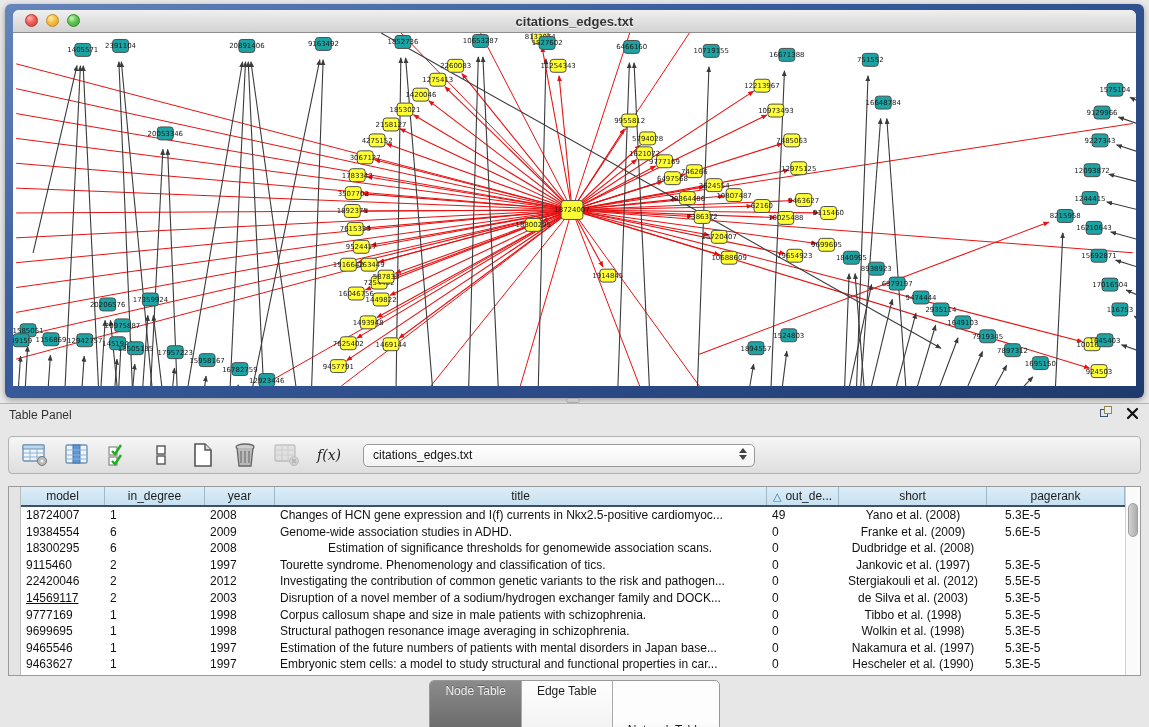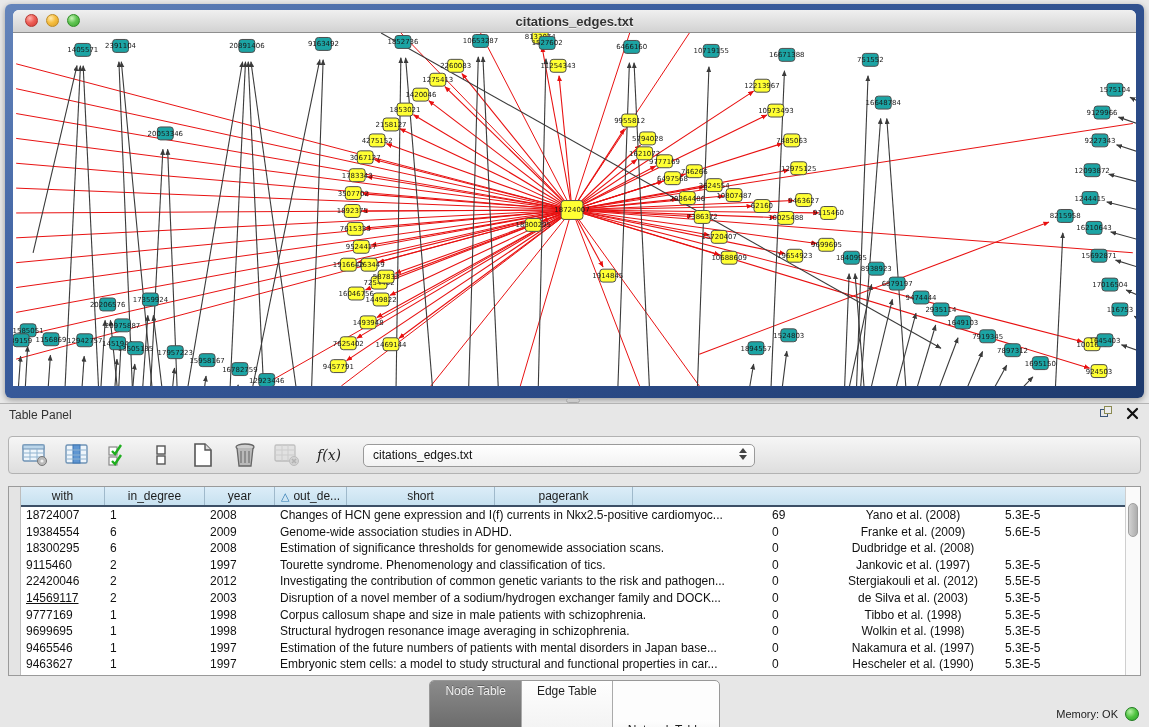--- a/index.html
+++ b/index.html
@@ -545,63 +545,66 @@
           <span class="up"></span>
           <span class="down"></span>
         </span>
     </div>
   </div>
 
   <div class="tp-table">
     <div class="tbl-gutter"></div>
     <div class="tbl-head" id="tbl-head">
         <div class="th" style="flex: 0 0 84px;">
-          <span>with</span>
+          <span>model</span>
         </div>
         <div class="th" style="flex: 0 0 100px;">
           <span>in_degree</span>
         </div>
         <div class="th" style="flex: 0 0 70px;">
           <span>year</span>
+        </div>
+        <div class="th" style="flex: 1 1 0%;">
+          <span>title</span>
         </div>
         <div class="th" style="flex: 0 0 72px;">
           <span class="sort-tri">△</span>
           <span>out_de...</span>
         </div>
         <div class="th" style="flex: 0 0 148px;">
           <span>short</span>
         </div>
         <div class="th" style="flex: 0 0 138px;">
           <span>pagerank</span>
         </div>
       </div>
     <div class="tbl-body" id="tbl-body">
         <div class="tr">
           <div class="td" style="flex: 0 0 84px;">18724007</div>
           <div class="td" style="flex: 0 0 100px;">1</div>
           <div class="td" style="flex: 0 0 70px;">2008</div>
           <div class="td" style="flex: 1 1 0%;">Changes of HCN gene expression and I(f) currents in Nkx2.5-positive cardiomyoc...</div>
-          <div class="td" style="flex: 0 0 72px;">69</div>
+          <div class="td" style="flex: 0 0 72px;">49</div>
           <div class="td center" style="flex: 0 0 148px;">Yano et al. (2008)</div>
           <div class="td pad-lg" style="flex: 0 0 138px;">5.3E-5</div>
         </div>
         <div class="tr">
           <div class="td" style="flex: 0 0 84px;">19384554</div>
           <div class="td" style="flex: 0 0 100px;">6</div>
           <div class="td" style="flex: 0 0 70px;">2009</div>
           <div class="td" style="flex: 1 1 0%;">Genome-wide association studies in ADHD.</div>
           <div class="td" style="flex: 0 0 72px;">0</div>
           <div class="td center" style="flex: 0 0 148px;">Franke et al. (2009)</div>
           <div class="td pad-lg" style="flex: 0 0 138px;">5.6E-5</div>
         </div>
         <div class="tr">
           <div class="td" style="flex: 0 0 84px;">18300295</div>
           <div class="td" style="flex: 0 0 100px;">6</div>
           <div class="td" style="flex: 0 0 70px;">2008</div>
-          <div class="td" style="flex: 1 1 0%;">Estimation of significance thresholds for genomewide association scans.</div>
+          <div class="td" style="flex: 1 1 0%; margin-left: 48px;">Estimation of significance thresholds for genomewide association scans.</div>
           <div class="td" style="flex: 0 0 72px;">0</div>
           <div class="td center" style="flex: 0 0 148px;">Dudbridge et al. (2008)</div>
           <div class="td pad-lg" style="flex: 0 0 138px; margin-top: 36px;">5.9E-5</div>
         </div>
         <div class="tr">
           <div class="td" style="flex: 0 0 84px;">9115460</div>
           <div class="td" style="flex: 0 0 100px;">2</div>
           <div class="td" style="flex: 0 0 70px;">1997</div>
           <div class="td" style="flex: 1 1 0%;">Tourette syndrome. Phenomenology and classification of tics.</div>
           <div class="td" style="flex: 0 0 72px;">0</div>
@@ -632,21 +635,21 @@
           <div class="td" style="flex: 0 0 70px;">1998</div>
           <div class="td" style="flex: 1 1 0%;">Corpus callosum shape and size in male patients with schizophrenia.</div>
           <div class="td" style="flex: 0 0 72px;">0</div>
           <div class="td center" style="flex: 0 0 148px;">Tibbo et al. (1998)</div>
           <div class="td pad-lg" style="flex: 0 0 138px;">5.3E-5</div>
         </div>
         <div class="tr">
           <div class="td" style="flex: 0 0 84px;">9699695</div>
           <div class="td" style="flex: 0 0 100px;">1</div>
           <div class="td" style="flex: 0 0 70px;">1998</div>
-          <div class="td" style="flex: 1 1 0%;">Structural hydrogen resonance image averaging in schizophrenia.</div>
+          <div class="td" style="flex: 1 1 0%;">Structural pathogen resonance image averaging in schizophrenia.</div>
           <div class="td" style="flex: 0 0 72px;">0</div>
           <div class="td center" style="flex: 0 0 148px;">Wolkin et al. (1998)</div>
           <div class="td pad-lg" style="flex: 0 0 138px;">5.3E-5</div>
         </div>
         <div class="tr">
           <div class="td" style="flex: 0 0 84px;">9465546</div>
           <div class="td" style="flex: 0 0 100px;">1</div>
           <div class="td" style="flex: 0 0 70px;">1997</div>
           <div class="td" style="flex: 1 1 0%;">Estimation of the future numbers of patients with mental disorders in Japan base...</div>
           <div class="td" style="flex: 0 0 72px;">0</div>
@@ -669,19 +672,13 @@
   </div>
 
   <div class="tp-tabs">
     <div class="tab-group" id="tab-group">
         <div class="tab active">Node Table</div>
         <div class="tab">Edge Table</div>
         <div class="tab">Network Table</div>
       </div>
   </div>
 
-  <div class="status-bar">
-    <span class="status-right">
-      <span class="mem-label">Memory: OK</span>
-      <span class="mem-dot"></span>
-    </span>
-  </div>
 </div>
 
 </body></html>

